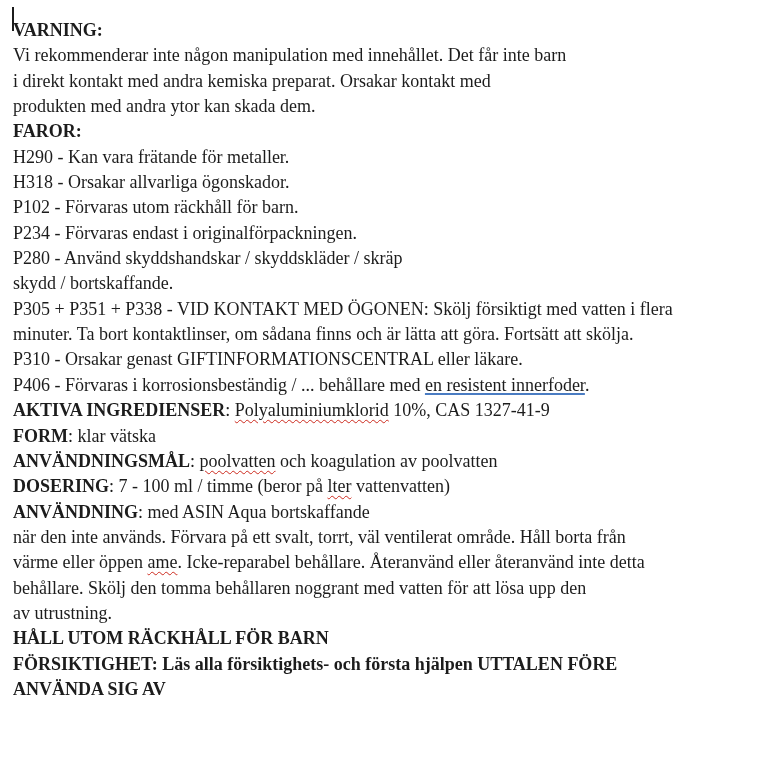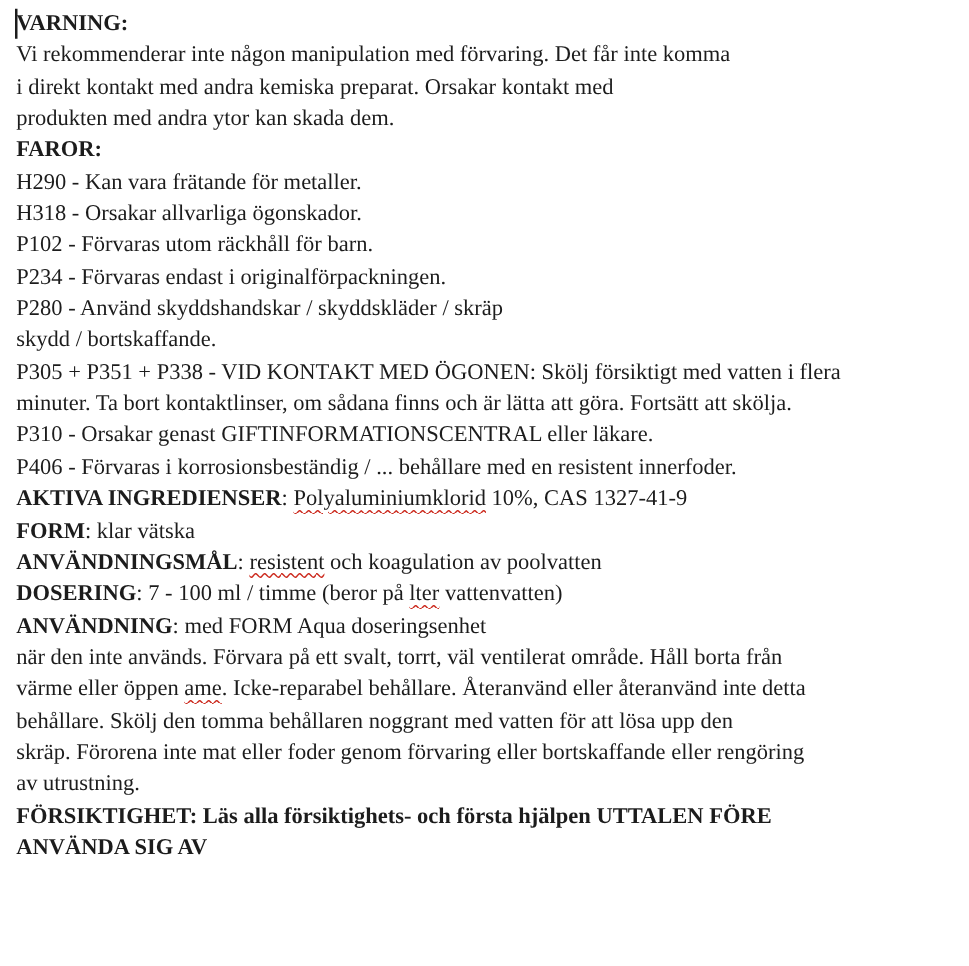--- a/index.html
+++ b/index.html
@@ -12,37 +12,38 @@
     height: 773px;
     overflow: hidden;
     font-family: "Liberation Serif", "DejaVu Serif", serif;
     color: #1c1c1c;
   }
   .doc {
     position: relative;
     box-sizing: border-box;
     width: 775px;
     height: 773px;
-    padding: 6px 10px 0 13px;
+    padding: 18px 10px 0 13px;
     font-size: 18px;
     line-height: 25.35px;
   }
   .line {
     white-space: nowrap;
     height: 25.35px;
   }
   .bold { font-weight: bold; }
   .squiggle {
     text-decoration: underline;
     text-decoration-style: wavy;
     text-decoration-color: #cc2a1e;
     text-decoration-thickness: 1px;
     text-underline-offset: 3px;
   }
   .grammar {
+    text-decoration: underline;
     text-decoration-style: solid;
     text-decoration-color: #4a7cc2;
     text-decoration-thickness: 1.5px;
     text-underline-offset: 2px;
   }
   .caret {
     position: absolute;
     left: 12px;
     top: 7px;
     width: 1.5px;
@@ -50,40 +51,40 @@
     background: #1c1c1c;
   }
 </style>
 </head>
 <body>
 
 <div class="doc">
   <div class="caret" style="display: block;"></div>
   <div>
       <div class="line"><span class="bold">VARNING:</span></div>
-      <div class="line"><span>Vi rekommenderar inte någon manipulation med förvaring. Det får inte komma</span></div>
+      <div class="line"><span>Vi rekommenderar inte någon manipulation med innehållet. Det får inte barn</span></div>
       <div class="line"><span>i direkt kontakt med andra kemiska preparat. Orsakar kontakt med</span></div>
       <div class="line"><span>produkten med andra ytor kan skada dem.</span></div>
       <div class="line"><span class="bold">FAROR:</span></div>
       <div class="line"><span>H290 - Kan vara frätande för metaller.</span></div>
       <div class="line"><span>H318 - Orsakar allvarliga ögonskador.</span></div>
       <div class="line"><span>P102 - Förvaras utom räckhåll för barn.</span></div>
       <div class="line"><span>P234 - Förvaras endast i originalförpackningen.</span></div>
       <div class="line"><span>P280 - Använd skyddshandskar / skyddskläder / skräp</span></div>
       <div class="line"><span>skydd / bortskaffande.</span></div>
       <div class="line"><span>P305 + P351 + P338 - VID KONTAKT MED ÖGONEN: Skölj försiktigt med vatten i flera</span></div>
       <div class="line"><span>minuter. Ta bort kontaktlinser, om sådana finns och är lätta att göra. Fortsätt att skölja.</span></div>
       <div class="line"><span>P310 - Orsakar genast GIFTINFORMATIONSCENTRAL eller läkare.</span></div>
       <div class="line"><span>P406 - Förvaras i korrosionsbeständig / ... behållare med </span><span class="grammar">en resistent innerfoder</span><span>.</span></div>
       <div class="line"><span class="bold">AKTIVA INGREDIENSER</span><span>: </span><span class="squiggle">Polyaluminiumklorid</span><span> 10%, CAS 1327-41-9</span></div>
       <div class="line"><span class="bold">FORM</span><span>: klar vätska</span></div>
-      <div class="line"><span class="bold">ANVÄNDNINGSMÅL</span><span>: </span><span class="squiggle">resistent</span><span> och koagulation av poolvatten</span></div>
+      <div class="line"><span class="bold">ANVÄNDNINGSMÅL</span><span>: </span><span class="squiggle">poolvatten</span><span> och koagulation av poolvatten</span></div>
       <div class="line"><span class="bold">DOSERING</span><span>: 7 - 100 ml / timme (beror på </span><span class="squiggle">lter</span><span> vattenvatten)</span></div>
-      <div class="line"><span class="bold">ANVÄNDNING</span><span>: med FORM Aqua doseringsenhet</span></div>
+      <div class="line"><span class="bold">ANVÄNDNING</span><span>: med ASIN Aqua bortskaffande</span></div>
       <div class="line"><span>när den inte används. Förvara på ett svalt, torrt, väl ventilerat område. Håll borta från</span></div>
       <div class="line"><span>värme eller öppen </span><span class="squiggle">ame</span><span>. Icke-reparabel behållare. Återanvänd eller återanvänd inte detta</span></div>
       <div class="line"><span>behållare. Skölj den tomma behållaren noggrant med vatten för att lösa upp den</span></div>
-      <div class="line"><span>skräp. Förorena inte mat eller foder genom förvaring eller bortskaffande eller rengöring</span></div>
       <div class="line"><span>av utrustning.</span></div>
+      <div class="line"><span class="bold">HÅLL UTOM RÄCKHÅLL FÖR BARN</span></div>
       <div class="line"><span class="bold">FÖRSIKTIGHET: Läs alla försiktighets- och första hjälpen UTTALEN FÖRE</span></div>
       <div class="line"><span class="bold">ANVÄNDA SIG AV</span></div>
     </div>
 </div>
 
 </body></html>

